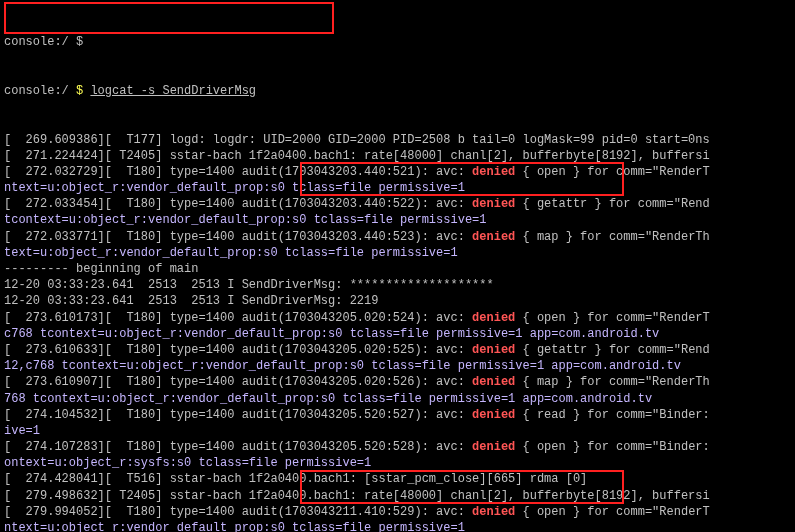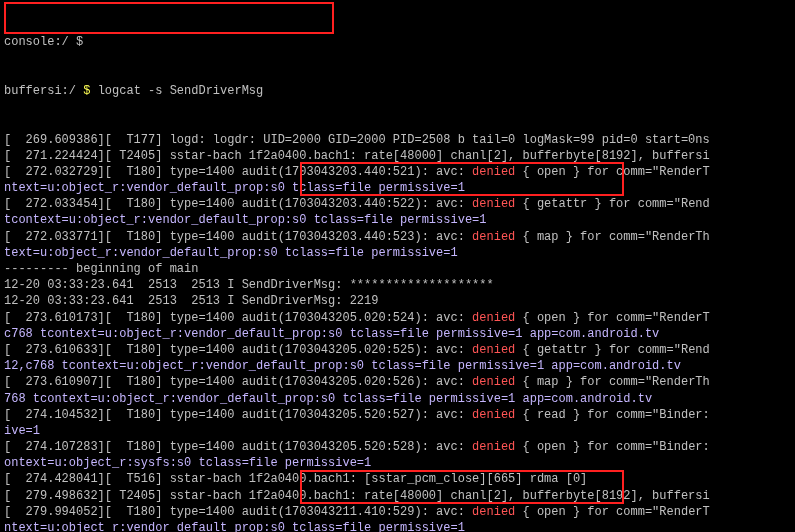--- a/index.html
+++ b/index.html
@@ -12,42 +12,42 @@
     width: 795px;
     height: 532px;
     overflow: hidden;
     line-height: 1.35;
   }
   .terminal {
     padding: 2px 4px;
     white-space: pre;
   }
   .prompt-dollar { color: #ffff55; }
-  .cmd { color: #c0c0c0; }
+  .cmd { color: #c0c0c0; text-decoration: underline; }
   .yellow { color: #c4b5fd; }
-  .denied { color: #ff5555; font-weight: normal; }
+  .denied { color: #ff5555; font-weight: bold; }
   .line { white-space: pre; }
   .hl-box {
     position: absolute;
     border: 2px solid #ff2020;
     background: transparent;
     pointer-events: none;
   }
   #box1 { left: 4px; top: 2px; width: 326px; height: 28px; }
   #box2 { left: 300px; top: 162px; width: 320px; height: 30px; }
   #box3 { left: 300px; top: 470px; width: 320px; height: 30px; }
   .wrap { position: relative; width:795px; height:532px; }
 </style>
 </head>
 <body>
 
 <div class="wrap">
   <div class="terminal">
     <div class="line"><span>console:/ $</span></div>
-    <div class="line"><span>buffersi:/ </span><span class="prompt-dollar">$ </span><span class="cmd">logcat -s SendDriverMsg</span></div>
+    <div class="line"><span>console:/ </span><span class="prompt-dollar">$ </span><span class="cmd">logcat -s SendDriverMsg</span></div>
     <div id="log-lines"><div class="line">[  269.609386][  T177] logd: logdr: UID=2000 GID=2000 PID=2508 b tail=0 logMask=99 pid=0 start=0ns</div><div class="line">[  271.224424][ T2405] sstar-bach 1f2a0400.bach1: rate[48000] chanl[2], bufferbyte[8192], buffersi</div><div class="line"><span>[  272.032729][  T180] type=1400 audit(1703043203.440:521): avc: </span><span class="denied">denied</span><span> { open } for comm="RenderT</span></div><div class="line"><span class="yellow">ntext=u:object_r:vendor_default_prop:s0 tclass=file permissive=1</span></div><div class="line"><span>[  272.033454][  T180] type=1400 audit(1703043203.440:522): avc: </span><span class="denied">denied</span><span> { getattr } for comm="Rend</span></div><div class="line"><span class="yellow">tcontext=u:object_r:vendor_default_prop:s0 tclass=file permissive=1</span></div><div class="line"><span>[  272.033771][  T180] type=1400 audit(1703043203.440:523): avc: </span><span class="denied">denied</span><span> { map } for comm="RenderTh</span></div><div class="line"><span class="yellow">text=u:object_r:vendor_default_prop:s0 tclass=file permissive=1</span></div><div class="line">--------- beginning of main</div><div class="line">12-20 03:33:23.641  2513  2513 I SendDriverMsg: ********************</div><div class="line">12-20 03:33:23.641  2513  2513 I SendDriverMsg: 2219</div><div class="line"><span>[  273.610173][  T180] type=1400 audit(1703043205.020:524): avc: </span><span class="denied">denied</span><span> { open } for comm="RenderT</span></div><div class="line"><span class="yellow">c768 tcontext=u:object_r:vendor_default_prop:s0 tclass=file permissive=1 app=com.android.tv</span></div><div class="line"><span>[  273.610633][  T180] type=1400 audit(1703043205.020:525): avc: </span><span class="denied">denied</span><span> { getattr } for comm="Rend</span></div><div class="line"><span class="yellow">12,c768 tcontext=u:object_r:vendor_default_prop:s0 tclass=file permissive=1 app=com.android.tv</span></div><div class="line"><span>[  273.610907][  T180] type=1400 audit(1703043205.020:526): avc: </span><span class="denied">denied</span><span> { map } for comm="RenderTh</span></div><div class="line"><span class="yellow">768 tcontext=u:object_r:vendor_default_prop:s0 tclass=file permissive=1 app=com.android.tv</span></div><div class="line"><span>[  274.104532][  T180] type=1400 audit(1703043205.520:527): avc: </span><span class="denied">denied</span><span> { read } for comm="Binder:</span></div><div class="line"><span class="yellow">ive=1</span></div><div class="line"><span>[  274.107283][  T180] type=1400 audit(1703043205.520:528): avc: </span><span class="denied">denied</span><span> { open } for comm="Binder:</span></div><div class="line"><span class="yellow">ontext=u:object_r:sysfs:s0 tclass=file permissive=1</span></div><div class="line">[  274.428041][  T516] sstar-bach 1f2a0400.bach1: [sstar_pcm_close][665] rdma [0]</div><div class="line">[  279.498632][ T2405] sstar-bach 1f2a0400.bach1: rate[48000] chanl[2], bufferbyte[8192], buffersi</div><div class="line"><span>[  279.994052][  T180] type=1400 audit(1703043211.410:529): avc: </span><span class="denied">denied</span><span> { open } for comm="RenderT</span></div><div class="line"><span class="yellow">ntext=u:object_r:vendor_default_prop:s0 tclass=file permissive=1</span></div></div>
     
   </div>
 
   <div id="box1" class="hl-box"></div>
   <div id="box2" class="hl-box"></div>
   <div id="box3" class="hl-box"></div>
 </div>
 
 </body></html>

